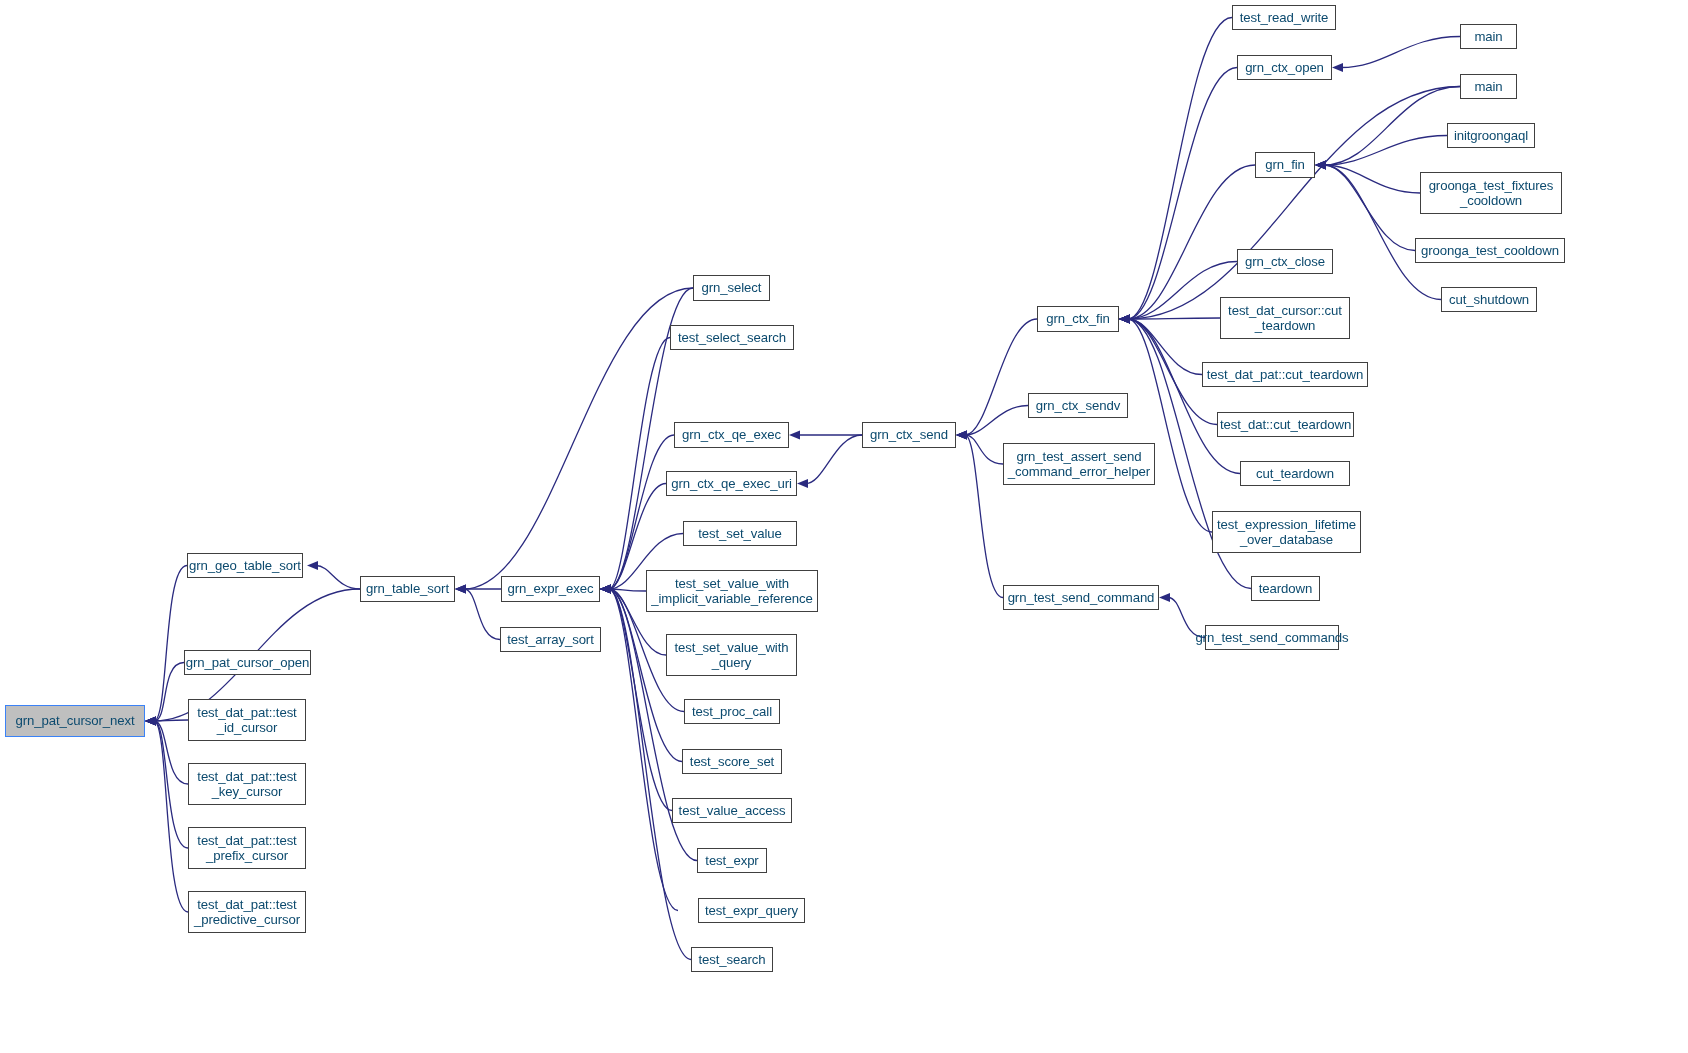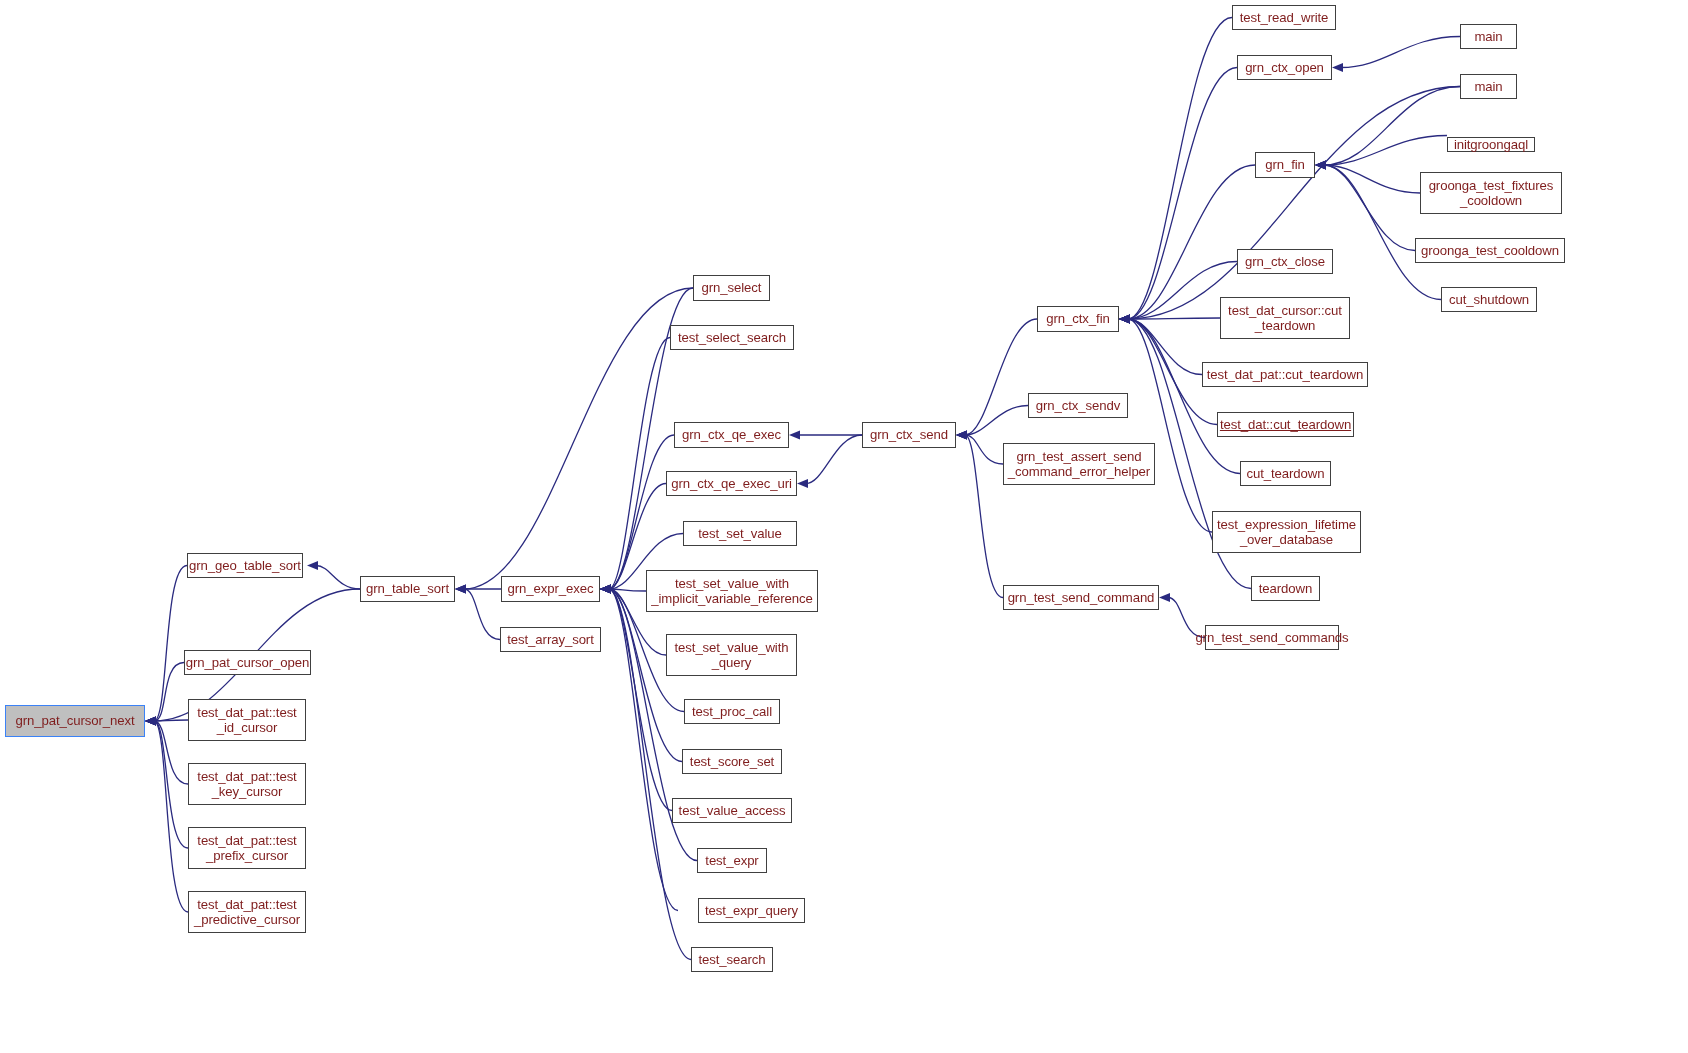--- a/index.html
+++ b/index.html
@@ -29,21 +29,21 @@
   }
   .arrow-head {
     fill: #2a2a7f;
     stroke: none;
   }
   .node {
     position: absolute;
     box-sizing: border-box;
     border: 1px solid #404040;
     background: #ffffff;
-    color: #7f1d1d;
+    color: #0c4a6e;
     display: flex;
     align-items: center;
     justify-content: center;
     text-align: center;
     font-size: 13.2px;
     line-height: 15.5px;
     letter-spacing: -0.1px;
     white-space: pre-line;
     padding: 0 3px;
   }
@@ -187,28 +187,28 @@
     <div class="node" style="left: 1028px; top: 393px; width: 100px; height: 25px;">grn_ctx_sendv</div>
     <div class="node" style="left: 1003px; top: 443px; width: 152px; height: 42px;">grn_test_assert_send
 _command_error_helper</div>
     <div class="node" style="left: 1003px; top: 585px; width: 156px; height: 25px;">grn_test_send_command</div>
     <div class="node" style="left: 1205px; top: 625px; width: 134px; height: 25px;">grn_test_send_commands</div>
     <div class="node" style="left: 1037px; top: 306px; width: 82px; height: 26px;">grn_ctx_fin</div>
     <div class="node" style="left: 1232px; top: 5px; width: 104px; height: 25px;">test_read_write</div>
     <div class="node" style="left: 1237px; top: 55px; width: 95px; height: 25px;">grn_ctx_open</div>
     <div class="node" style="left: 1460px; top: 24px; width: 57px; height: 25px;">main</div>
     <div class="node" style="left: 1460px; top: 74px; width: 57px; height: 25px;">main</div>
-    <div class="node" style="left: 1447px; top: 137px; width: 88px; height: 15px;">initgroongaql</div>
+    <div class="node" style="left: 1447px; top: 123px; width: 88px; height: 25px;">initgroongaql</div>
     <div class="node" style="left: 1255px; top: 152px; width: 60px; height: 26px;">grn_fin</div>
     <div class="node" style="left: 1420px; top: 172px; width: 142px; height: 42px;">groonga_test_fixtures
 _cooldown</div>
     <div class="node" style="left: 1415px; top: 238px; width: 150px; height: 25px;">groonga_test_cooldown</div>
     <div class="node" style="left: 1441px; top: 287px; width: 96px; height: 25px;">cut_shutdown</div>
     <div class="node" style="left: 1237px; top: 249px; width: 96px; height: 25px;">grn_ctx_close</div>
     <div class="node" style="left: 1220px; top: 297px; width: 130px; height: 42px;">test_dat_cursor::cut
 _teardown</div>
     <div class="node" style="left: 1202px; top: 362px; width: 166px; height: 25px;">test_dat_pat::cut_teardown</div>
-    <div class="node" style="left: 1217px; top: 412px; width: 137px; height: 25px; text-decoration: underline;">test_dat::cut_teardown</div>
-    <div class="node" style="left: 1240px; top: 461px; width: 91px; height: 25px;">cut_teardown</div>
+    <div class="node" style="left: 1217px; top: 412px; width: 137px; height: 25px;">test_dat::cut_teardown</div>
+    <div class="node" style="left: 1240px; top: 461px; width: 110px; height: 25px;">cut_teardown</div>
     <div class="node" style="left: 1212px; top: 511px; width: 149px; height: 42px;">test_expression_lifetime
 _over_database</div>
     <div class="node" style="left: 1251px; top: 576px; width: 69px; height: 25px;">teardown</div>
   </div>
 
 </body></html>

